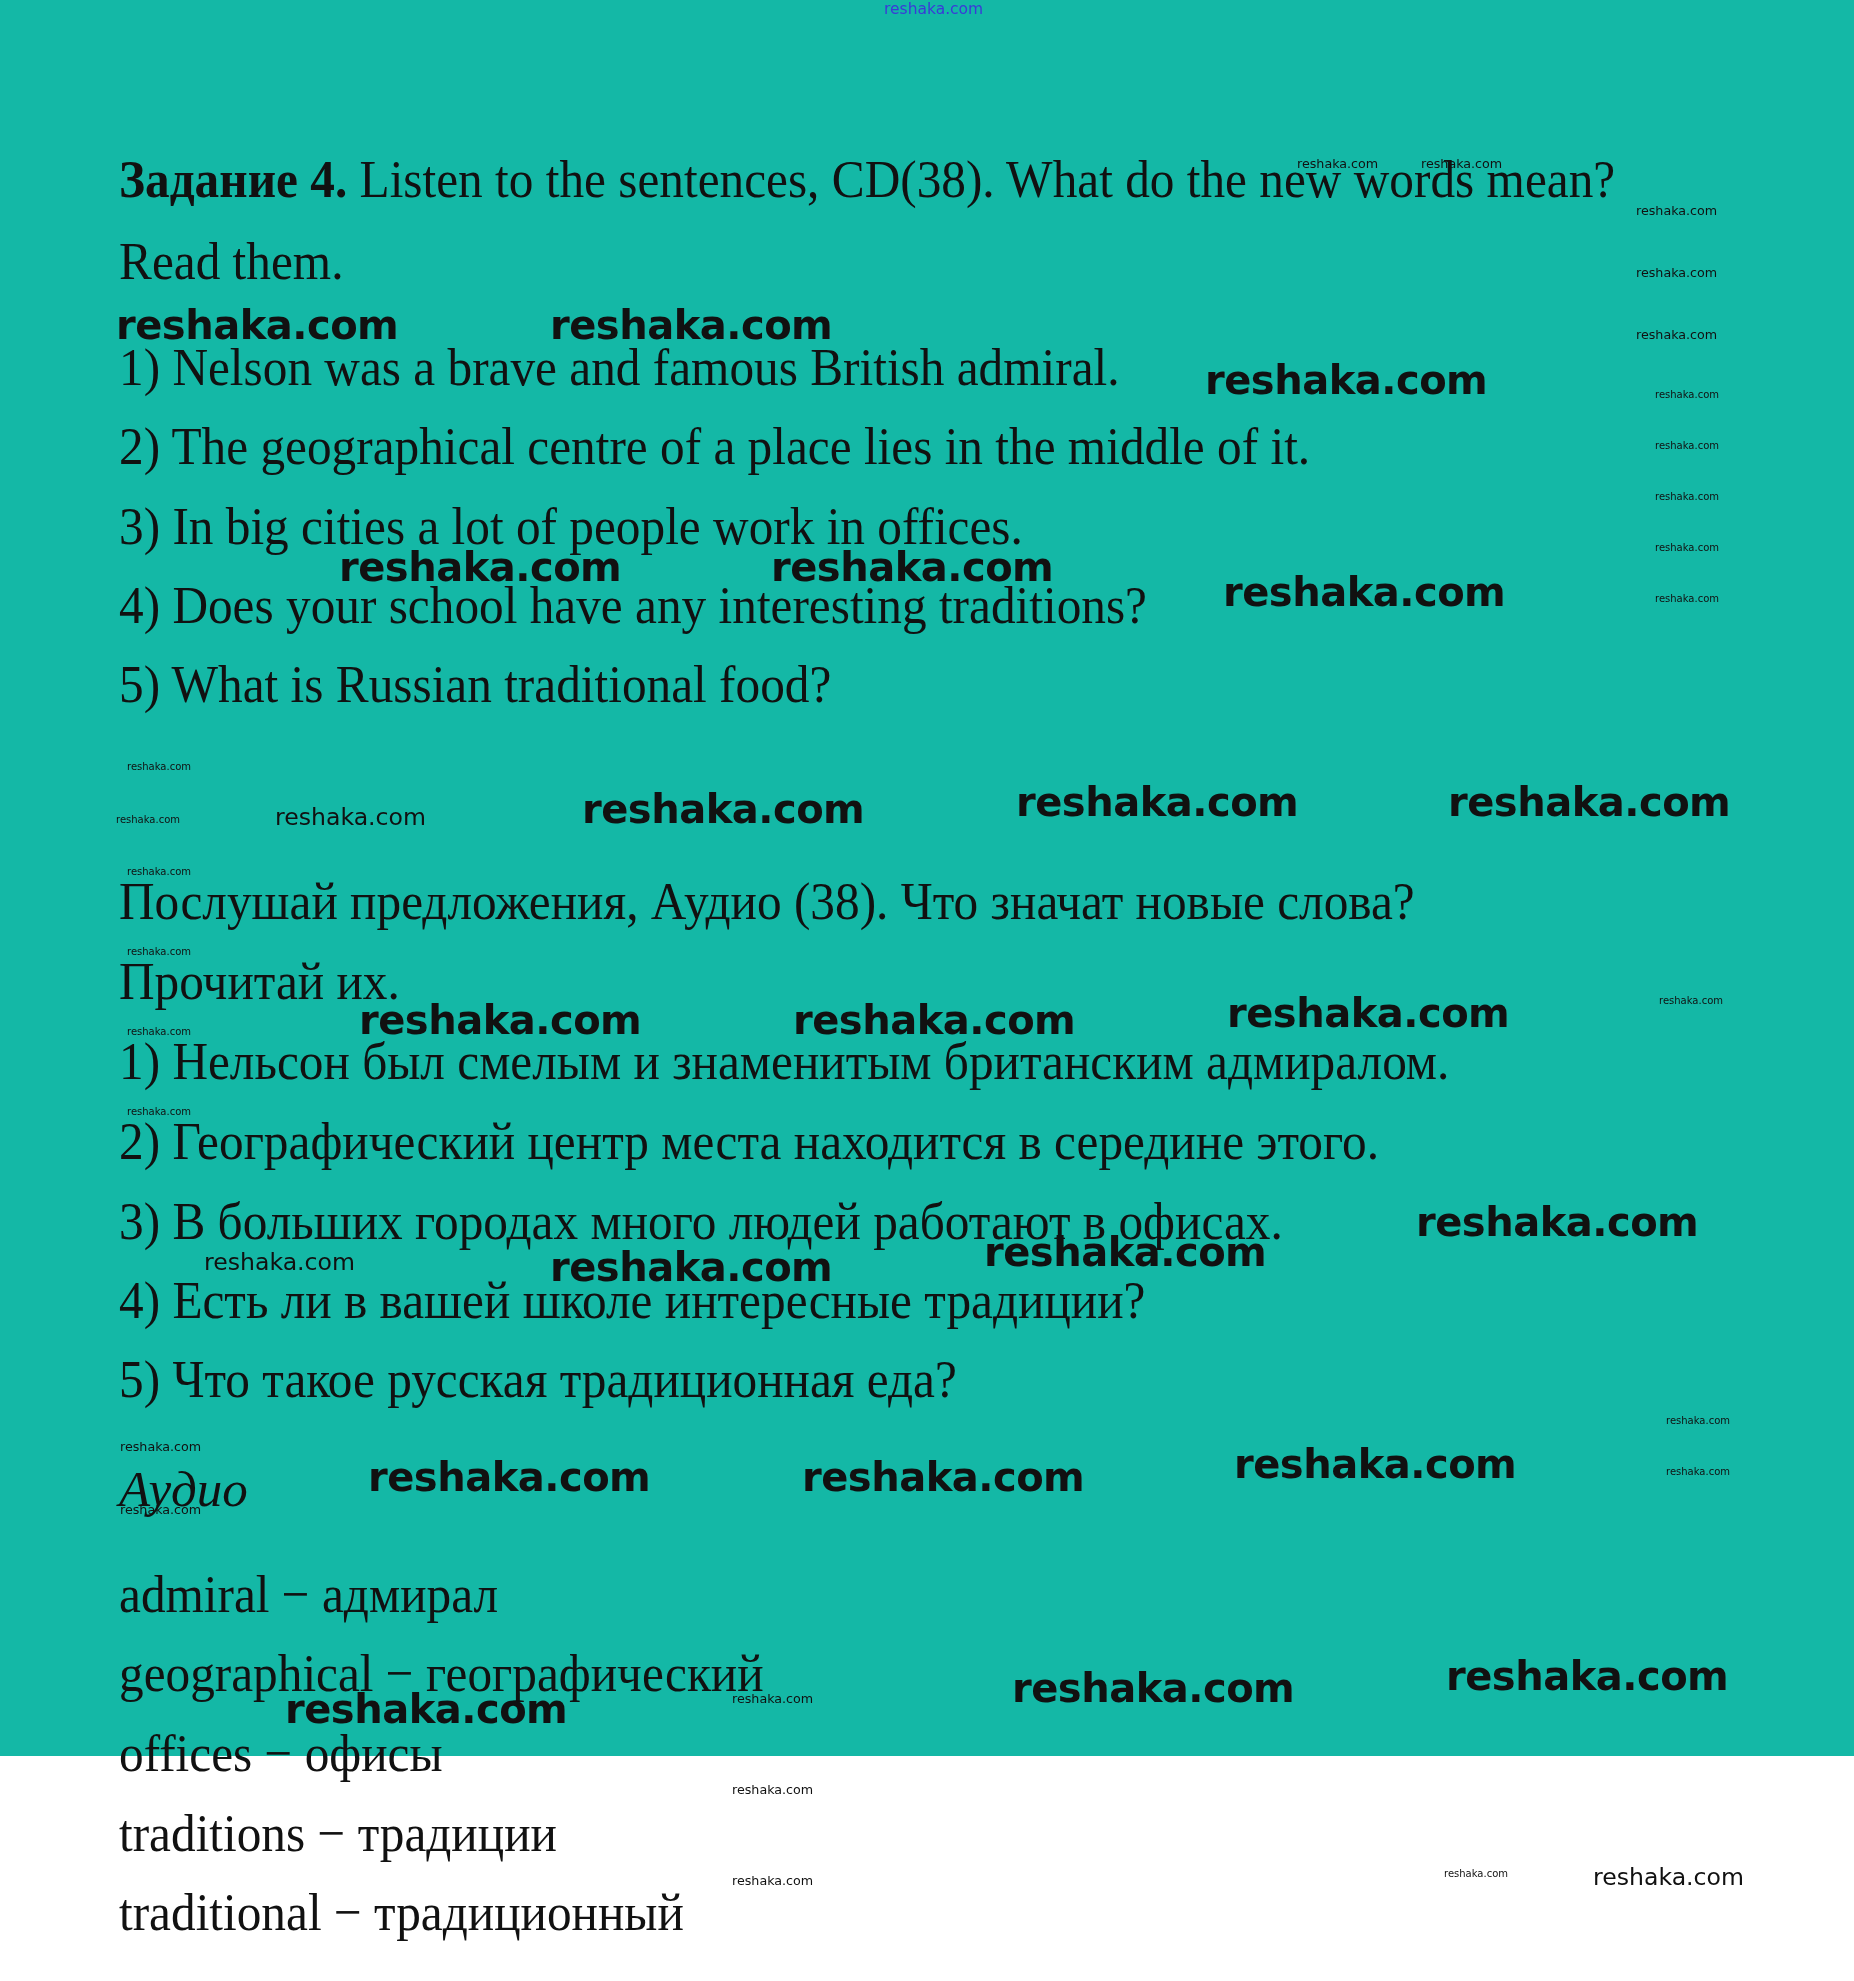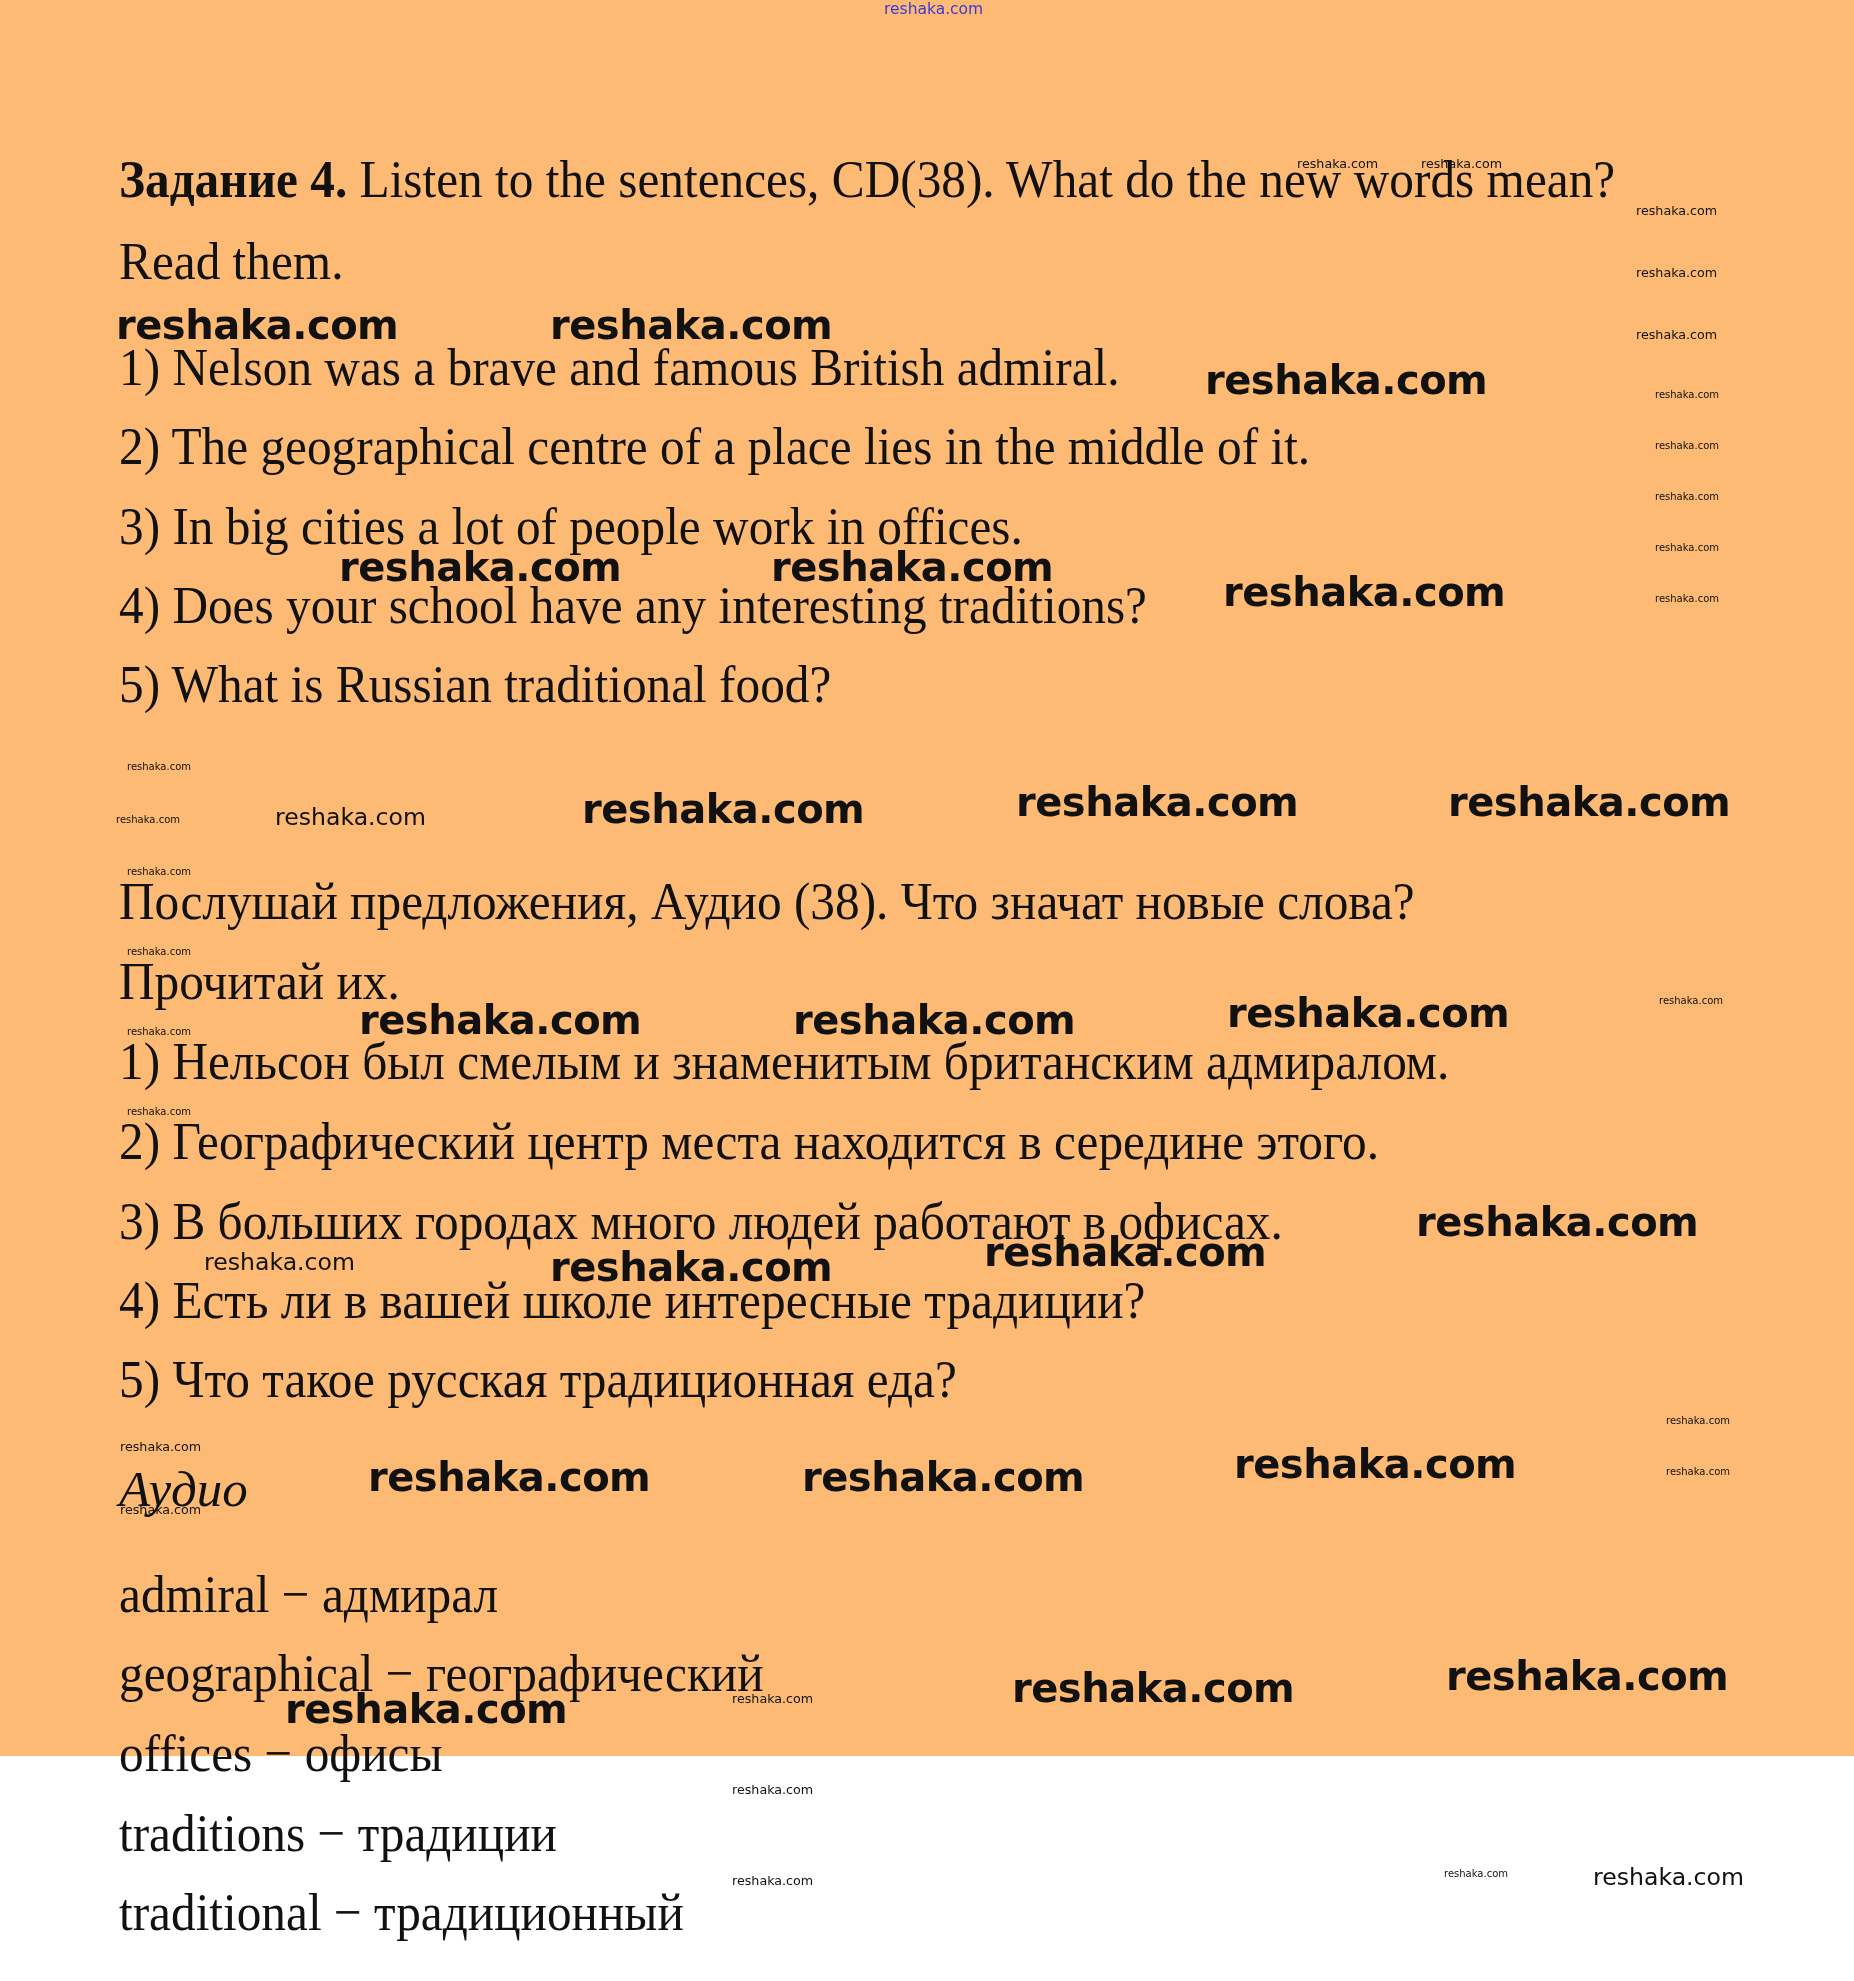--- a/index.html
+++ b/index.html
@@ -1,17 +1,17 @@
 <!DOCTYPE html>
 <html style="font-size:14.5px"><head>
 <meta charset="utf-8">
 <style>
   html, body { margin: 0; padding: 0; background: #ffffff; }
   body { width: 1855px; height: 1981px; position: relative; overflow: hidden; }
-  .page { position: absolute; left: 0; top: 0; width: 1855px; height: 1756px; background: #fdba74; }
+  .page { position: absolute; left: 0; top: 0; width: 1855px; height: 1756px; background: #14b8a6; }
   .line {
     position: absolute; left: 119px; white-space: nowrap;
     font-family: "Liberation Serif", "DejaVu Serif", serif;
     font-size: 53px; color: #111; line-height: 1;
     transform: scaleX(0.93); transform-origin: left top;
   }
   .bold { font-weight: bold; }
   .heading-italic {
     position: absolute; left: 119px; white-space: nowrap;
     font-family: "Liberation Serif", "DejaVu Serif", serif;

